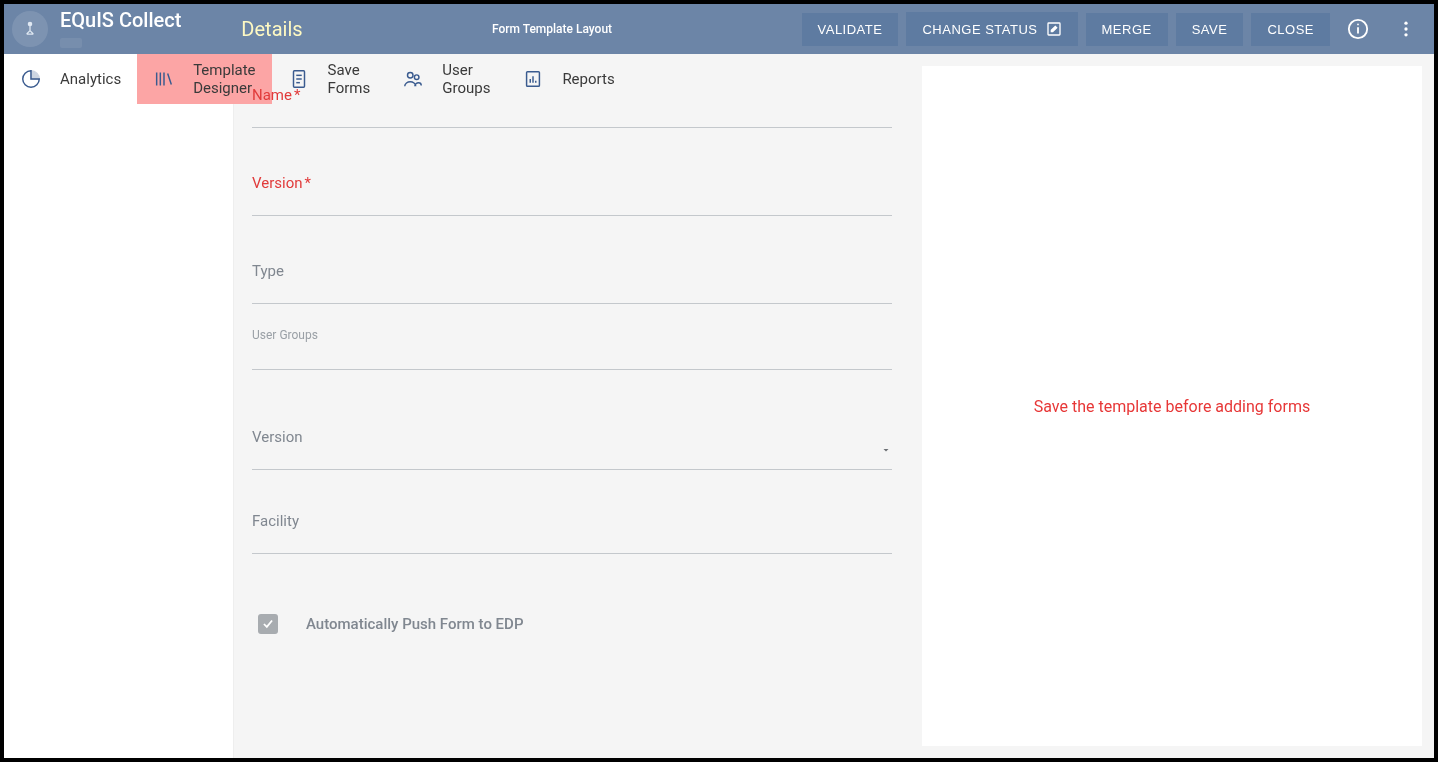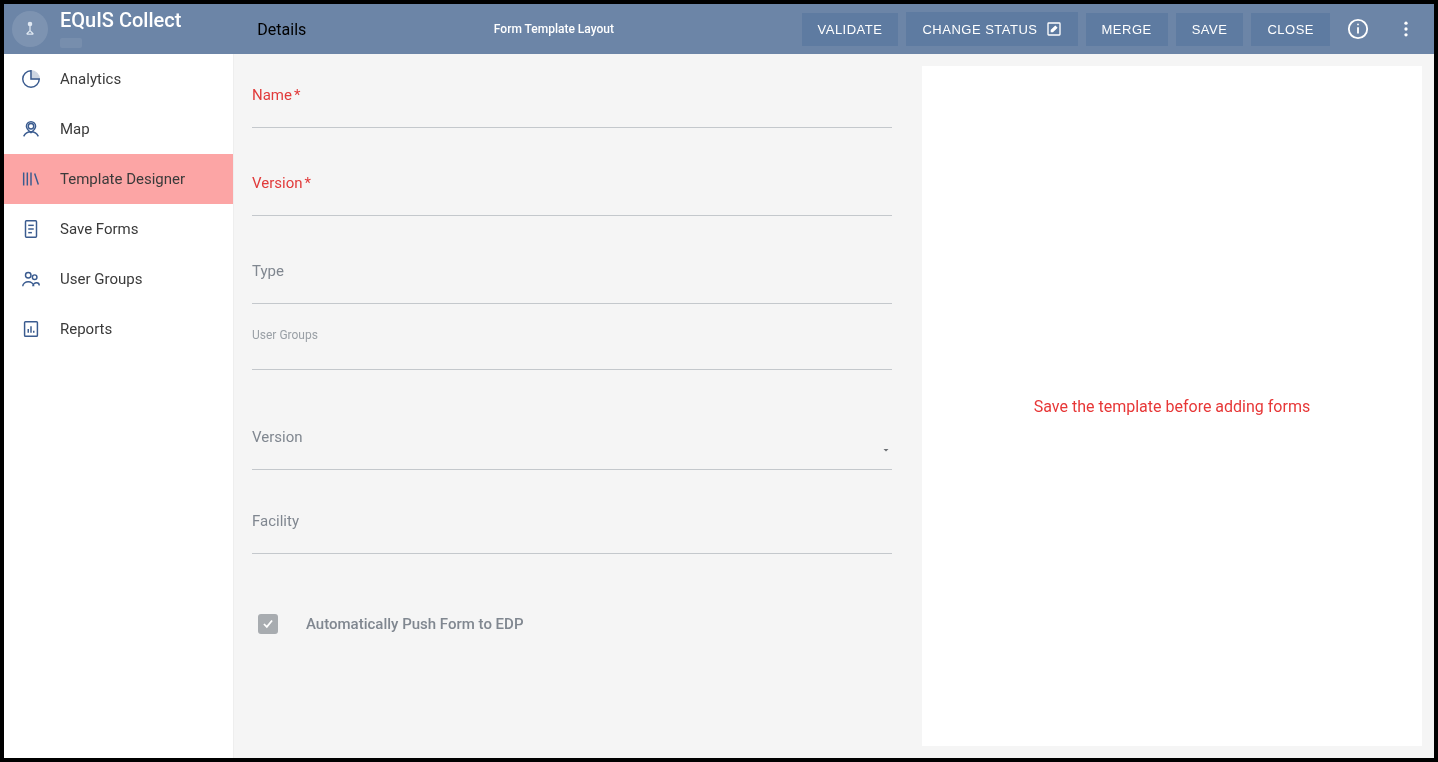--- a/index.html
+++ b/index.html
@@ -31,21 +31,21 @@
     width: 36px;
     height: 36px;
     border-radius: 50%;
     background: rgba(255,255,255,0.12);
     display:flex;align-items:center;justify-content:center;
     margin-right: 4px;
   }
   .logo-circle svg { width:20px; height:20px; }
   .app-title { font-size: 20px; font-weight: 500; line-height: 1.1; }
   .app-title-sub { font-size: 9px; opacity: 0.5; letter-spacing: 1px; background:rgba(255,255,255,0.15); display:inline-block; padding:0 3px; border-radius:2px;}
-  .page-title { font-size: 16px; font-weight: 400; margin-left: 68px; color: #000000; }
+  .page-title { font-size: 20px; font-weight: 400; margin-left: 52px; color: #fef9c3; }
   .center-title { font-size: 12px; font-weight: 500; flex: 1; text-align: center; color: #fff; }
   .header-btn {
     background: #5e7ba1;
     color: #fff;
     border: none;
     padding: 9px 16px;
     font-size: 13px;
     font-weight: 500;
     letter-spacing: 0.5px;
     cursor: pointer;
@@ -62,21 +62,21 @@
   }
   .body {
     flex: 1;
     display: flex;
     overflow: hidden;
   }
   .sidebar {
     width: 230px;
     background: #fff;
     display: flex;
-    flex-direction: column;
+    flex-direction: row;
     border-right: 1px solid #eee;
   }
   .sidebar-item {
     display: flex;
     align-items: center;
     height: 50px;
     padding: 0 16px;
     gap: 18px;
     cursor: pointer;
     color: #3a3a3a;
@@ -201,28 +201,20 @@
 
   <div class="body">
     <div class="sidebar">
       <div class="sidebar-item">
         <svg class="sidebar-icon" viewBox="0 0 24 24" fill="none" stroke="currentColor" stroke-width="1.6">
           <path d="M12 3 a9 9 0 1 0 9 9 h-9 z"></path>
             <path d="M12 3 v9 h9 a9 9 0 0 0 -9 -9 z" fill="currentColor" opacity="0.25"></path>
         </svg>
         <span>Analytics</span>
       </div>
-      <div class="sidebar-item">
-        <svg class="sidebar-icon" viewBox="0 0 24 24" fill="none" stroke="currentColor" stroke-width="1.6">
-          <circle cx="12" cy="9" r="3"></circle>
-            <path d="M4 20 c2 -4 6 -5 8 -5 s6 1 8 5"></path>
-            <path d="M12 4 a5 5 0 0 1 5 5 c0 3 -5 7 -5 7 s-5 -4 -5 -7 a5 5 0 0 1 5 -5 z"></path>
-        </svg>
-        <span>Map</span>
-      </div>
       <div class="sidebar-item active">
         <svg class="sidebar-icon" viewBox="0 0 24 24" fill="none" stroke="currentColor" stroke-width="1.6">
           <path d="M4 5 v14 M8 5 v14 M12 5 v14 M16 6 l4 12"></path>
         </svg>
         <span>Template Designer</span>
       </div>
       <div class="sidebar-item">
         <svg class="sidebar-icon" viewBox="0 0 24 24" fill="none" stroke="currentColor" stroke-width="1.6">
           <rect x="6" y="3" width="12" height="18" rx="1"></rect>
             <line x1="9" y1="8" x2="15" y2="8"></line>

